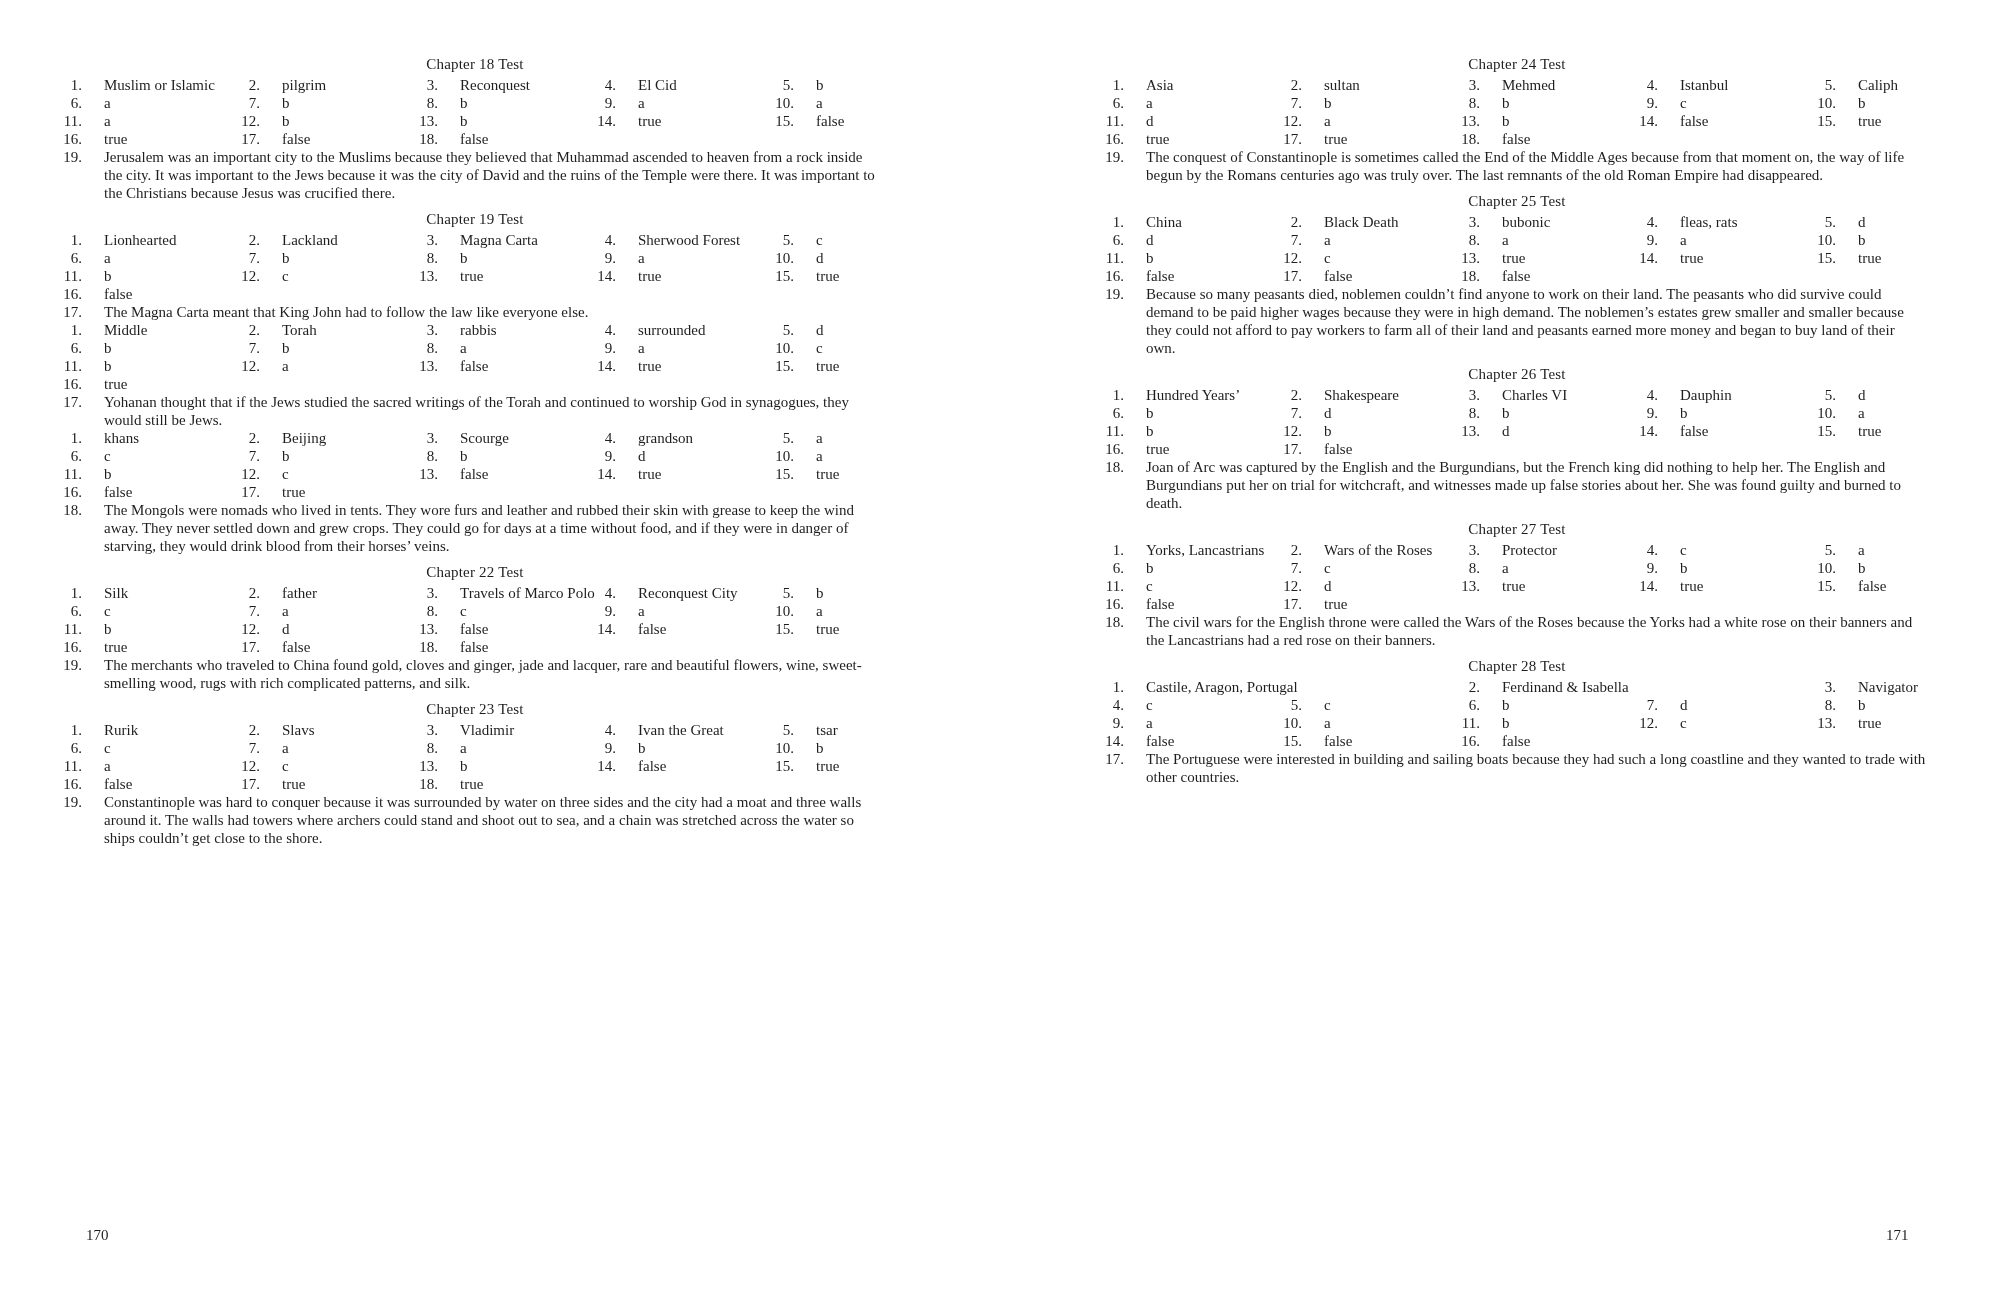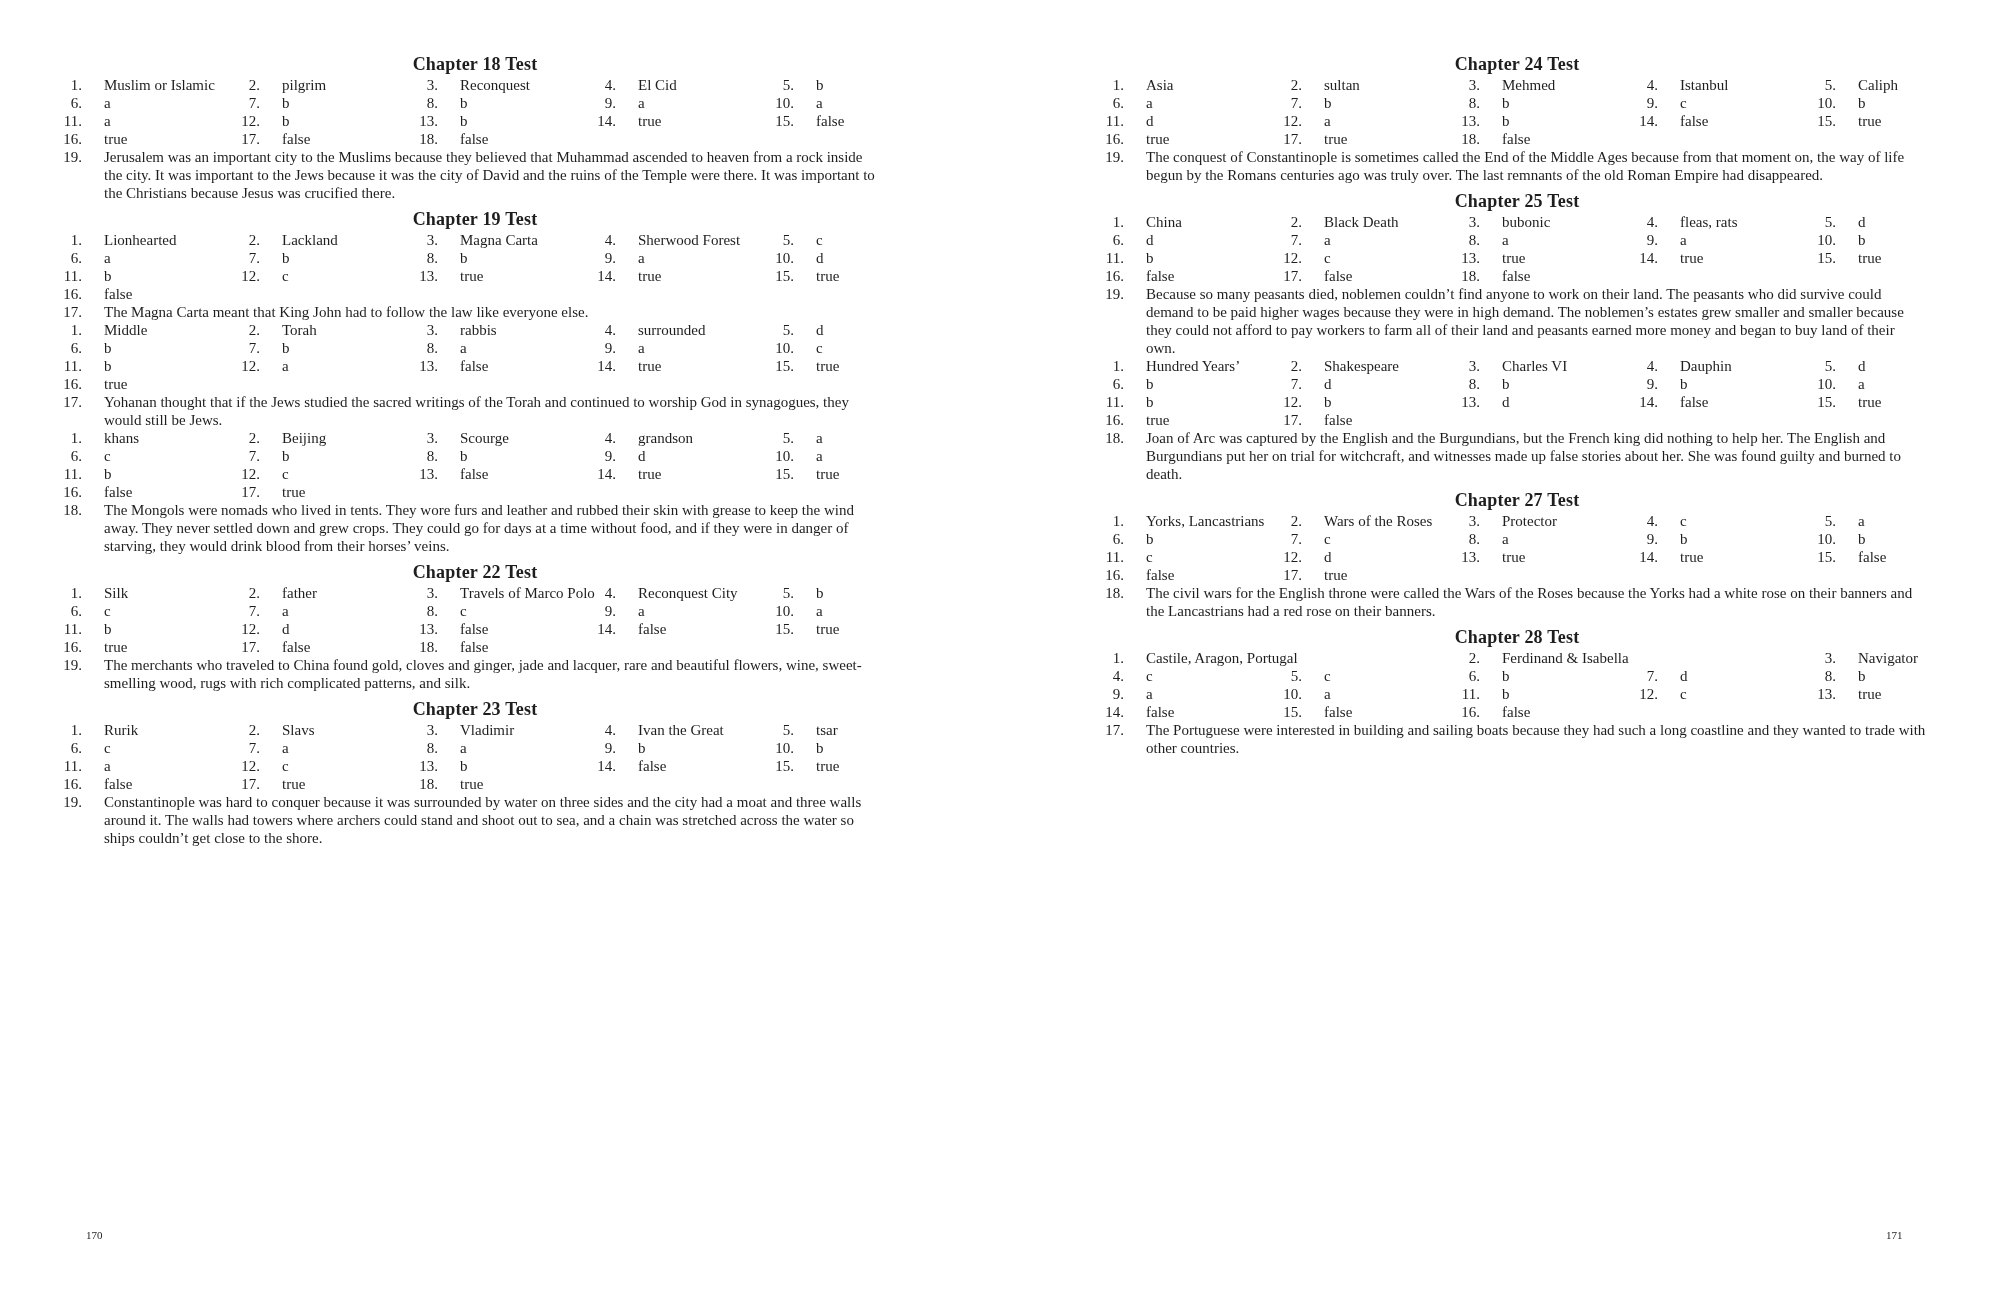--- a/index.html
+++ b/index.html
@@ -19,22 +19,22 @@
   .page {
     position: absolute;
     top: 47px;
     width: 830px;
   }
   #left-page  { left: 60px; }
   #right-page { left: 1102px; }
 
   .section-title {
     text-align: center;
-    font-weight: 700;
-    font-size: 18px;
+    font-weight: 400;
+    font-size: 15px;
     line-height: 19px;
     margin: 8px 0 2px 0;
     letter-spacing: 0.2px;
   }
   .answer-row {
     position: relative;
     height: 18px;
     line-height: 18px;
   }
   .answer-item {
@@ -58,21 +58,21 @@
   }
   .essay .num { align-self: flex-start; }
   .essay-text {
     margin-left: 22px;
     width: 780px;
   }
   .page-number {
     position: absolute;
     top: 1226px;
     line-height: 18px;
-    font-size: 11px;
+    font-size: 15px;
   }
   #page-number-left  { left: 86px; }
   #page-number-right { left: 1886px; }
 </style>
 </head>
 <body>
 
 <div id="left-page" class="page">
     <div class="section">
       <div class="section-title">Chapter 18 Test</div>
@@ -744,20 +744,21 @@
           <span class="num">18.</span>
           <span class="ans">false</span>
         </span>
       </div>
       <div class="essay">
         <span class="num">19.</span>
         <div class="essay-text">Because so many peasants died, noblemen couldn’t find anyone to work on their land. The peasants who did survive could demand to be paid higher wages because they were in high demand. The noblemen’s estates grew smaller and smaller because they could not afford to pay workers to farm all of their land and peasants earned more money and began to buy land of their own.</div>
       </div>
     </div>
     <div class="section">
+      <div class="section-title">Chapter 26 Test</div>
       <div class="answer-row">
         <span class="answer-item" style="left: 0px;">
           <span class="num">1.</span>
           <span class="ans">Hundred Years’</span>
         </span>
         <span class="answer-item" style="left: 178px;">
           <span class="num">2.</span>
           <span class="ans">Shakespeare</span>
         </span>
         <span class="answer-item" style="left: 356px;">

